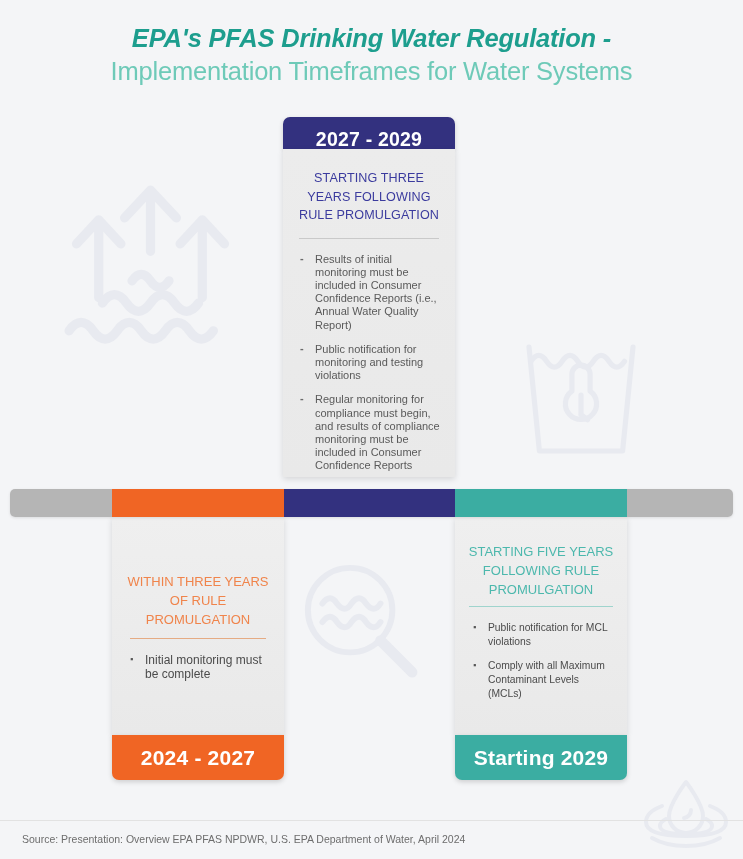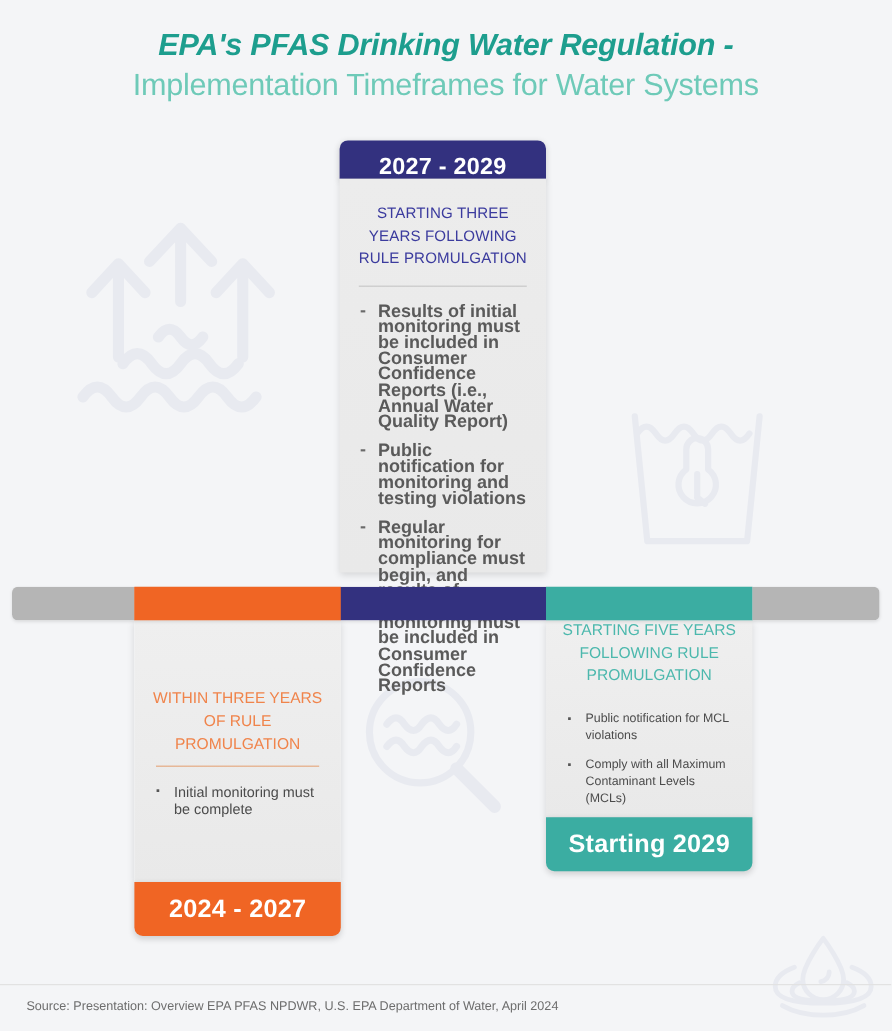--- a/index.html
+++ b/index.html
@@ -121,23 +121,23 @@
     margin: 13px 16px 0 16px;
   }
   .bullet-list {
     list-style: none;
     margin: 0;
     padding: 14px 12px 0 14px;
   }
   .card-mid .bullet-list li {
     position: relative;
     color: #5a5a5a;
-    font-size: 15px;
+    font-size: 11px;
     line-height: 13.2px;
-    font-weight: bold;
+    font-weight: normal;
     margin-bottom: 11px;
     padding-left: 18px;
   }
   .card-mid .bullet-list li::before {
     content: "-";
     position: absolute;
     left: 3px;
     top: -1px;
     color: #6a6a6a;
     font-weight: bold;
@@ -192,21 +192,21 @@
     border-radius: 0 0 7px 7px;
   }
 
   
   .card-right { left: 455px; top: 489px; width: 172px; }
   .card-right .top-strip {
     height: 28px;
     background: #3bada2;
   }
   .card-right .card-body {
-    height: 164px;
+    height: 218px;
     background: linear-gradient(180deg,#efefef 0%,#e9e9e9 100%);
     box-sizing: border-box;
     display: flex;
     flex-direction: column;
     justify-content: center;
   }
   .card-right .card-heading {
     color: #4cb8ad;
     font-size: 13px;
     line-height: 19px;

